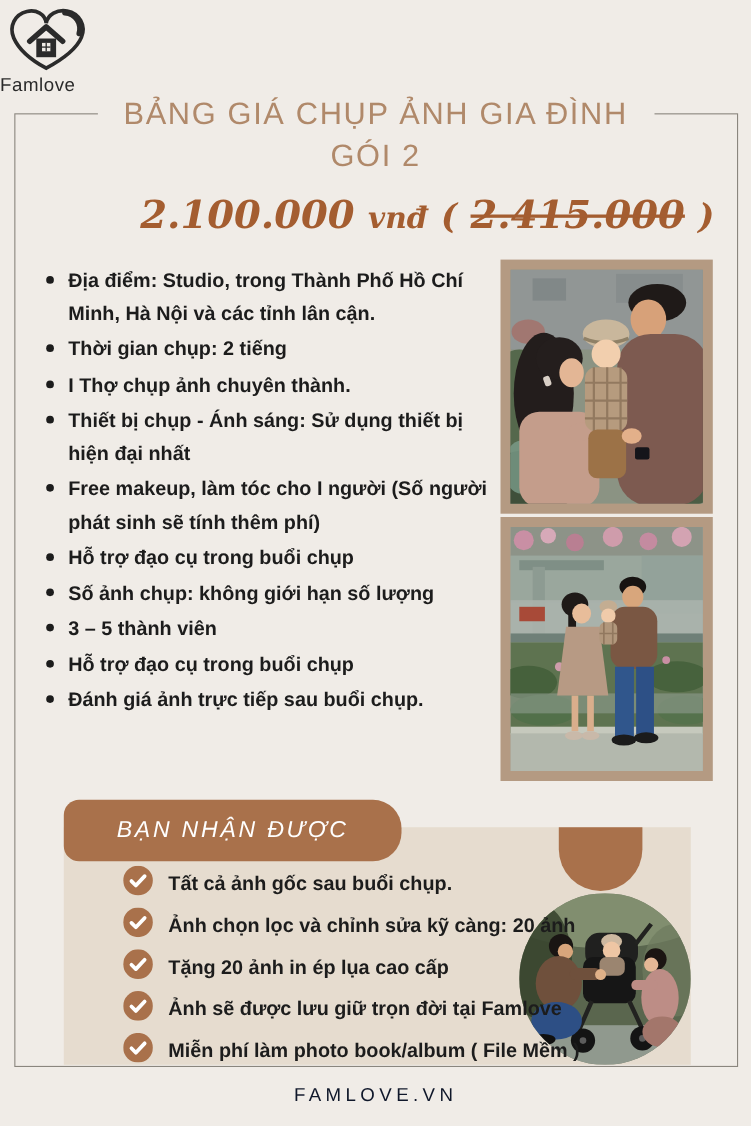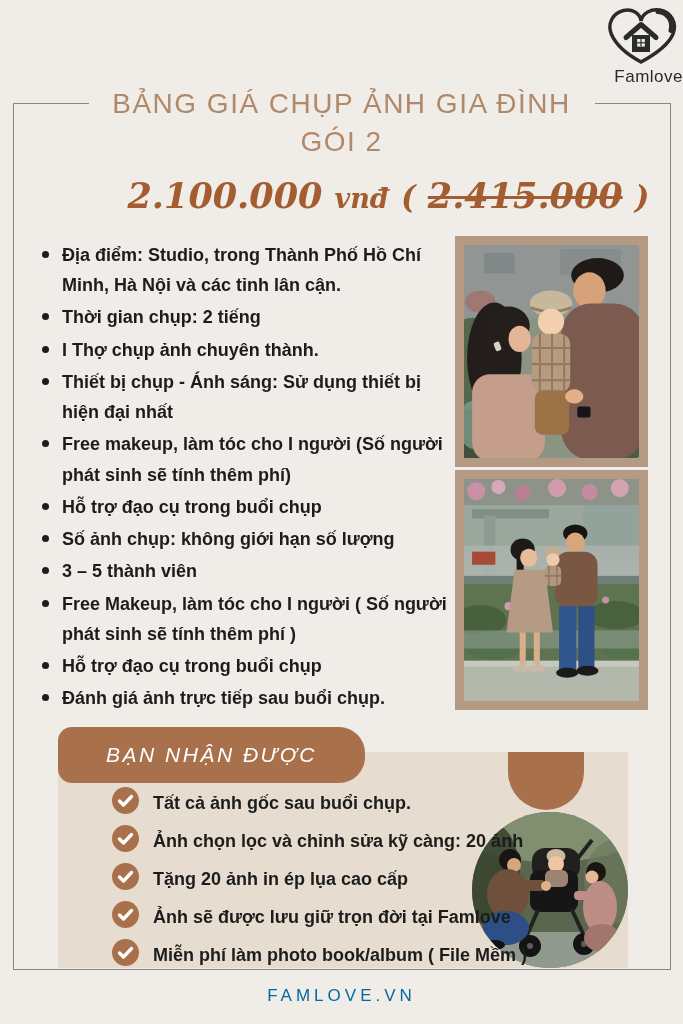--- a/index.html
+++ b/index.html
@@ -3,21 +3,21 @@
 <meta charset="utf-8">
 <style>
   html,body{margin:0;padding:0;background:#f0ece7;}
   .poster{position:relative;width:683px;height:1024px;background:#f0ece7;overflow:hidden;
           font-family:"Liberation Sans","DejaVu Sans",sans-serif;color:#1c1c1c;}
 
   .frame{position:absolute;left:13px;top:103px;width:656px;height:865px;
          border:1px solid #8a867e;z-index:5;pointer-events:none;}
 
   
-  .logo-wrap{position:absolute;top:6px;left:0;width:100%;text-align:right;z-index:6;}
+  .logo-wrap{position:absolute;top:6px;left:0;width:100%;text-align:left;z-index:6;}
   .logo-text{font-size:17px;color:#2a2a2a;letter-spacing:.5px;margin-top:-3px;font-weight:500;}
 
   .title{position:absolute;top:85px;left:50%;transform:translateX(-50%);width:506px;
          background:#f0ece7;text-align:center;color:#b0896a;z-index:6;
          font-size:28px;letter-spacing:1.5px;line-height:1.22;padding:2px 0 4px;}
   .title .t2{margin-top:4px;}
 
   
   .price{position:absolute;top:175px;left:0;width:100%;text-align:center;z-index:6;
          color:#a45d30;font-family:"DejaVu Serif","Liberation Serif",serif;
@@ -48,21 +48,21 @@
   .circle-photo{position:absolute;left:472px;top:812px;width:156px;height:156px;border-radius:50%;
                 overflow:hidden;z-index:3;}
   .circle-photo svg{display:block;width:100%;height:100%;}
 
   .receive-list{position:absolute;left:112px;top:787px;width:380px;z-index:4;}
   .receive-row{display:flex;align-items:flex-end;margin-bottom:11px;height:27px;}
   .check{flex:none;width:27px;height:27px;margin-right:14px;}
   .receive-row span{font-size:18px;font-weight:600;white-space:nowrap;}
 
   .footer{position:absolute;top:986px;left:0;width:100%;text-align:center;z-index:6;
-          font-size:17px;letter-spacing:4px;color:#0369a1;}
+          font-size:17px;letter-spacing:4px;color:#0f172a;}
 </style>
 </head>
 <body>
 
 <div class="poster">
 
   <div class="frame"></div>
 
   <div class="logo-wrap">
     <svg viewBox="0 0 84 60" width="84" height="60">
@@ -115,24 +115,20 @@
         <span class="dot"></span>
         <span>Hỗ trợ đạo cụ trong buổi chụp</span>
       </li>
     <li>
         <span class="dot"></span>
         <span>Số ảnh chụp: không giới hạn số lượng</span>
       </li>
     <li>
         <span class="dot"></span>
         <span>3 – 5 thành viên</span>
-      </li>
-    <li>
-        <span class="dot"></span>
-        <span>Free Makeup, làm tóc cho I người ( Số người phát sinh sẽ tính thêm phí )</span>
       </li>
     <li>
         <span class="dot"></span>
         <span>Hỗ trợ đạo cụ trong buổi chụp</span>
       </li>
     <li>
         <span class="dot"></span>
         <span>Đánh giá ảnh trực tiếp sau buổi chụp.</span>
       </li>
   </ul>

